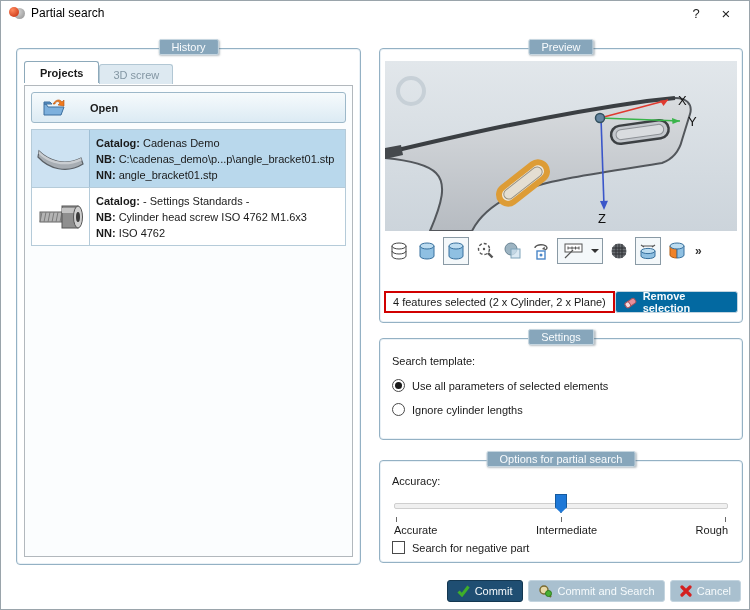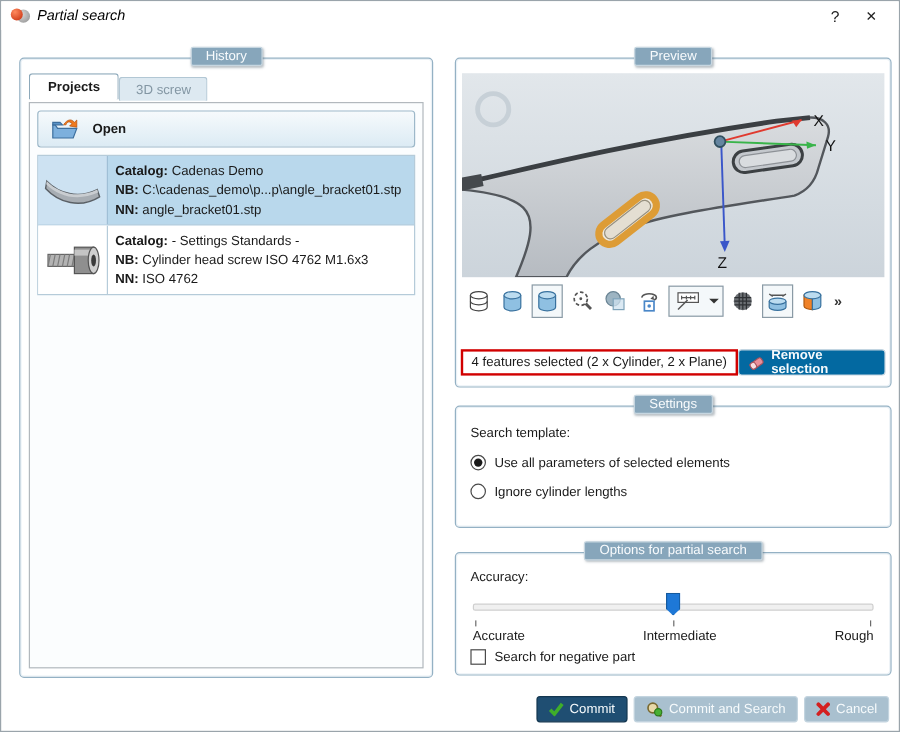--- a/index.html
+++ b/index.html
@@ -4,38 +4,38 @@
 <style>
   html,body{margin:0;padding:0;background:#fff;}
   body{width:750px;height:610px;font-family:"Liberation Sans",sans-serif;font-size:11px;color:#1a1a1a;}
   .dialog{position:relative;width:750px;height:610px;background:#ffffff;border:1px solid #9aa4ab;box-sizing:border-box;overflow:hidden;}
 
   
   .titlebar{position:absolute;top:0;left:0;right:0;height:24px;display:flex;align-items:center;padding:0 8px;box-sizing:border-box;background:#fff;}
   .titlebar .app-icon{width:16px;height:14px;position:relative;margin-right:6px;}
   .titlebar .app-icon .gear{position:absolute;right:0;top:2px;width:11px;height:11px;border-radius:50%;background:radial-gradient(circle at 35% 35%,#d8d8d8,#8d8d8d);}
   .titlebar .app-icon .ball{position:absolute;left:0;top:1px;width:10px;height:10px;border-radius:50%;background:radial-gradient(circle at 35% 30%,#ff8a5e,#c42a0a);}
-  .titlebar .title{font-size:12px;color:#000;font-style:italic;}
+  .titlebar .title{font-size:12px;color:#000;}
   .titlebar .spacer{flex:1;}
   .tb-btn{width:30px;text-align:center;font-size:13px;color:#222;cursor:default;}
   .tb-btn.close{font-size:15px;}
 
   
   .group{position:absolute;border:1px solid #94b1c4;border-radius:4px;background:#fff;box-shadow:inset 0 0 0 1px #eaf1f6;}
   .group-header{position:absolute;top:-10px;left:50%;transform:translateX(-50%);background:#87a6bb;color:#f8fbfd;border:1px solid #c6d6e0;border-radius:2px;padding:1px 12px;font-size:11px;white-space:nowrap;box-shadow:1px 1px 2px rgba(60,80,95,.35);}
 
   
   #history{left:15px;top:47px;width:343px;height:515px;}
   .tabs{position:absolute;top:12px;left:7px;right:7px;height:25px;}
   .tab{display:inline-block;padding:5px 15px 4px 15px;border:1px solid #8da9ba;border-bottom:none;border-radius:3px 3px 0 0;position:relative;}
   .tab.active{background:#fff;font-weight:bold;z-index:3;}
   .tab.inactive{background:#dde9f1;color:#8396a3;border-color:#b2c7d4;padding:4px 13px 3px 13px;top:2px;z-index:1;}
   .tab-content{position:absolute;top:36px;left:7px;right:7px;bottom:7px;border:1px solid #b2b8bd;background:#fbfdfe;padding:6px;box-sizing:border-box;}
   .open-btn{height:29px;border:1px solid #9db8c9;border-radius:3px;background:linear-gradient(#f6fafc,#dcebf4);display:flex;align-items:center;padding-left:10px;cursor:pointer;margin-bottom:6px;}
-  .open-btn .lbl{font-weight:bold;margin-left:11px;}
+  .open-btn .lbl{font-weight:bold;margin-left:24px;}
   .hist-list{border:1px solid #b5cbd9;background:#f2f8fb;height:auto;}
   .hist-item{display:flex;border-bottom:1px solid #b5cbd9;background:#fff;height:57px;cursor:pointer;}
   .hist-item.selected{background:#b9d8ec;}
   .hist-item .thumb{width:58px;box-sizing:border-box;border-right:1px solid #b5cbd9;display:flex;align-items:center;justify-content:center;background:#fff;}
   .hist-item.selected .thumb{background:#cde2f2;border-right-color:#9fbfd6;}
   .hist-item .lines{flex:1;padding:4px 6px;display:flex;flex-direction:column;justify-content:center;line-height:16px;white-space:nowrap;overflow:hidden;}
   .hist-item .lines b{font-weight:bold;}
 
   
   #preview{left:378px;top:47px;width:362px;height:273px;}

